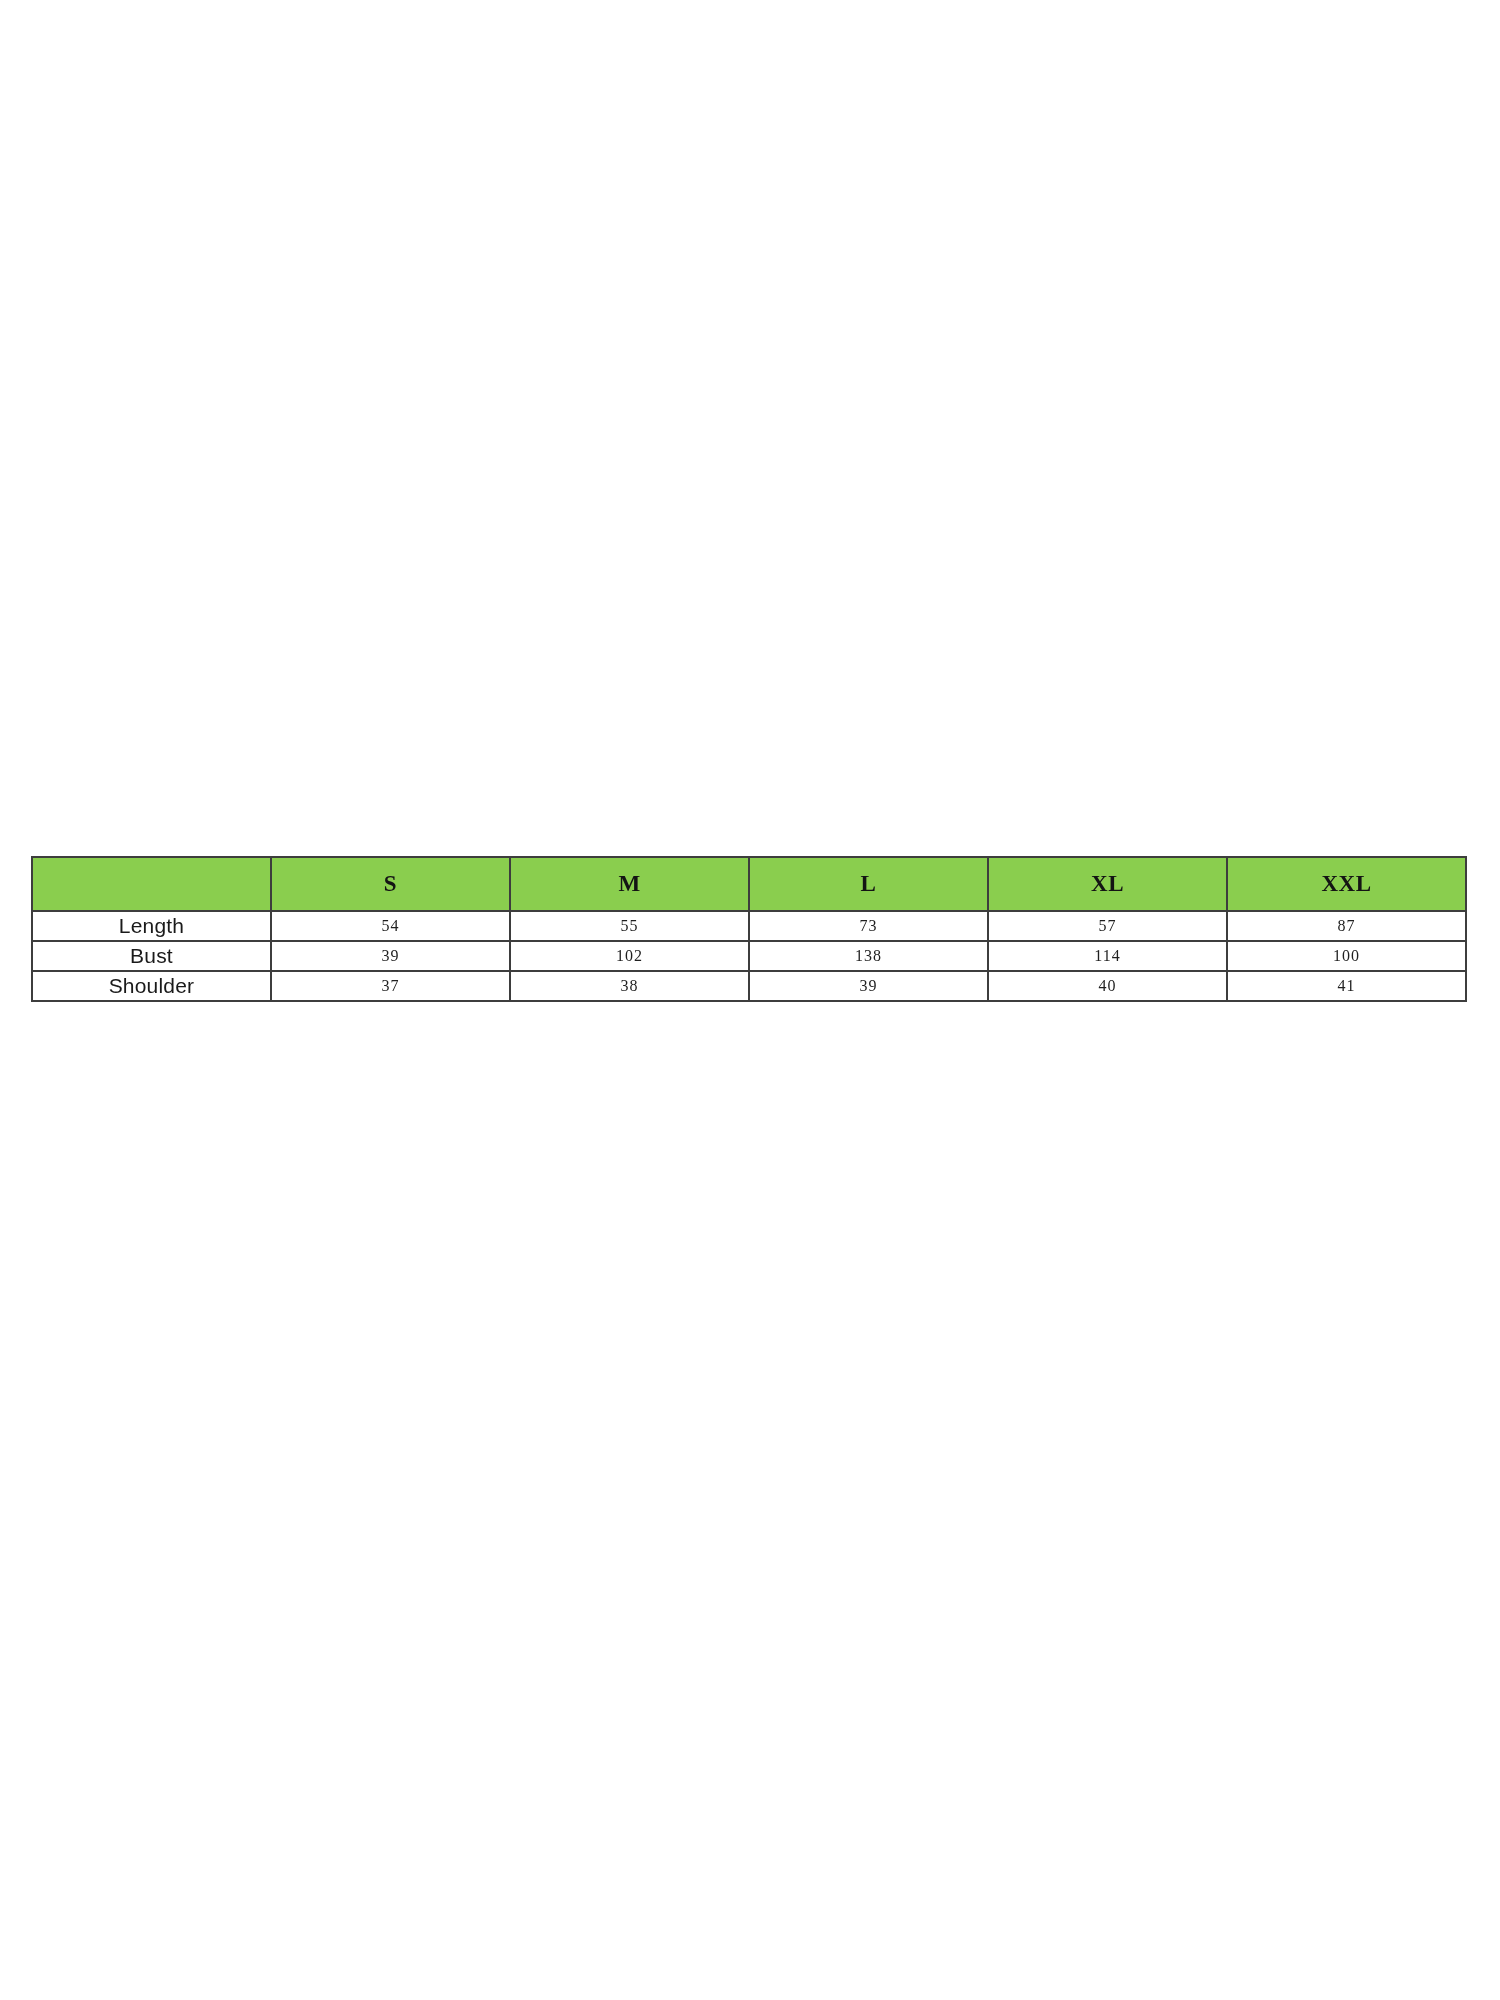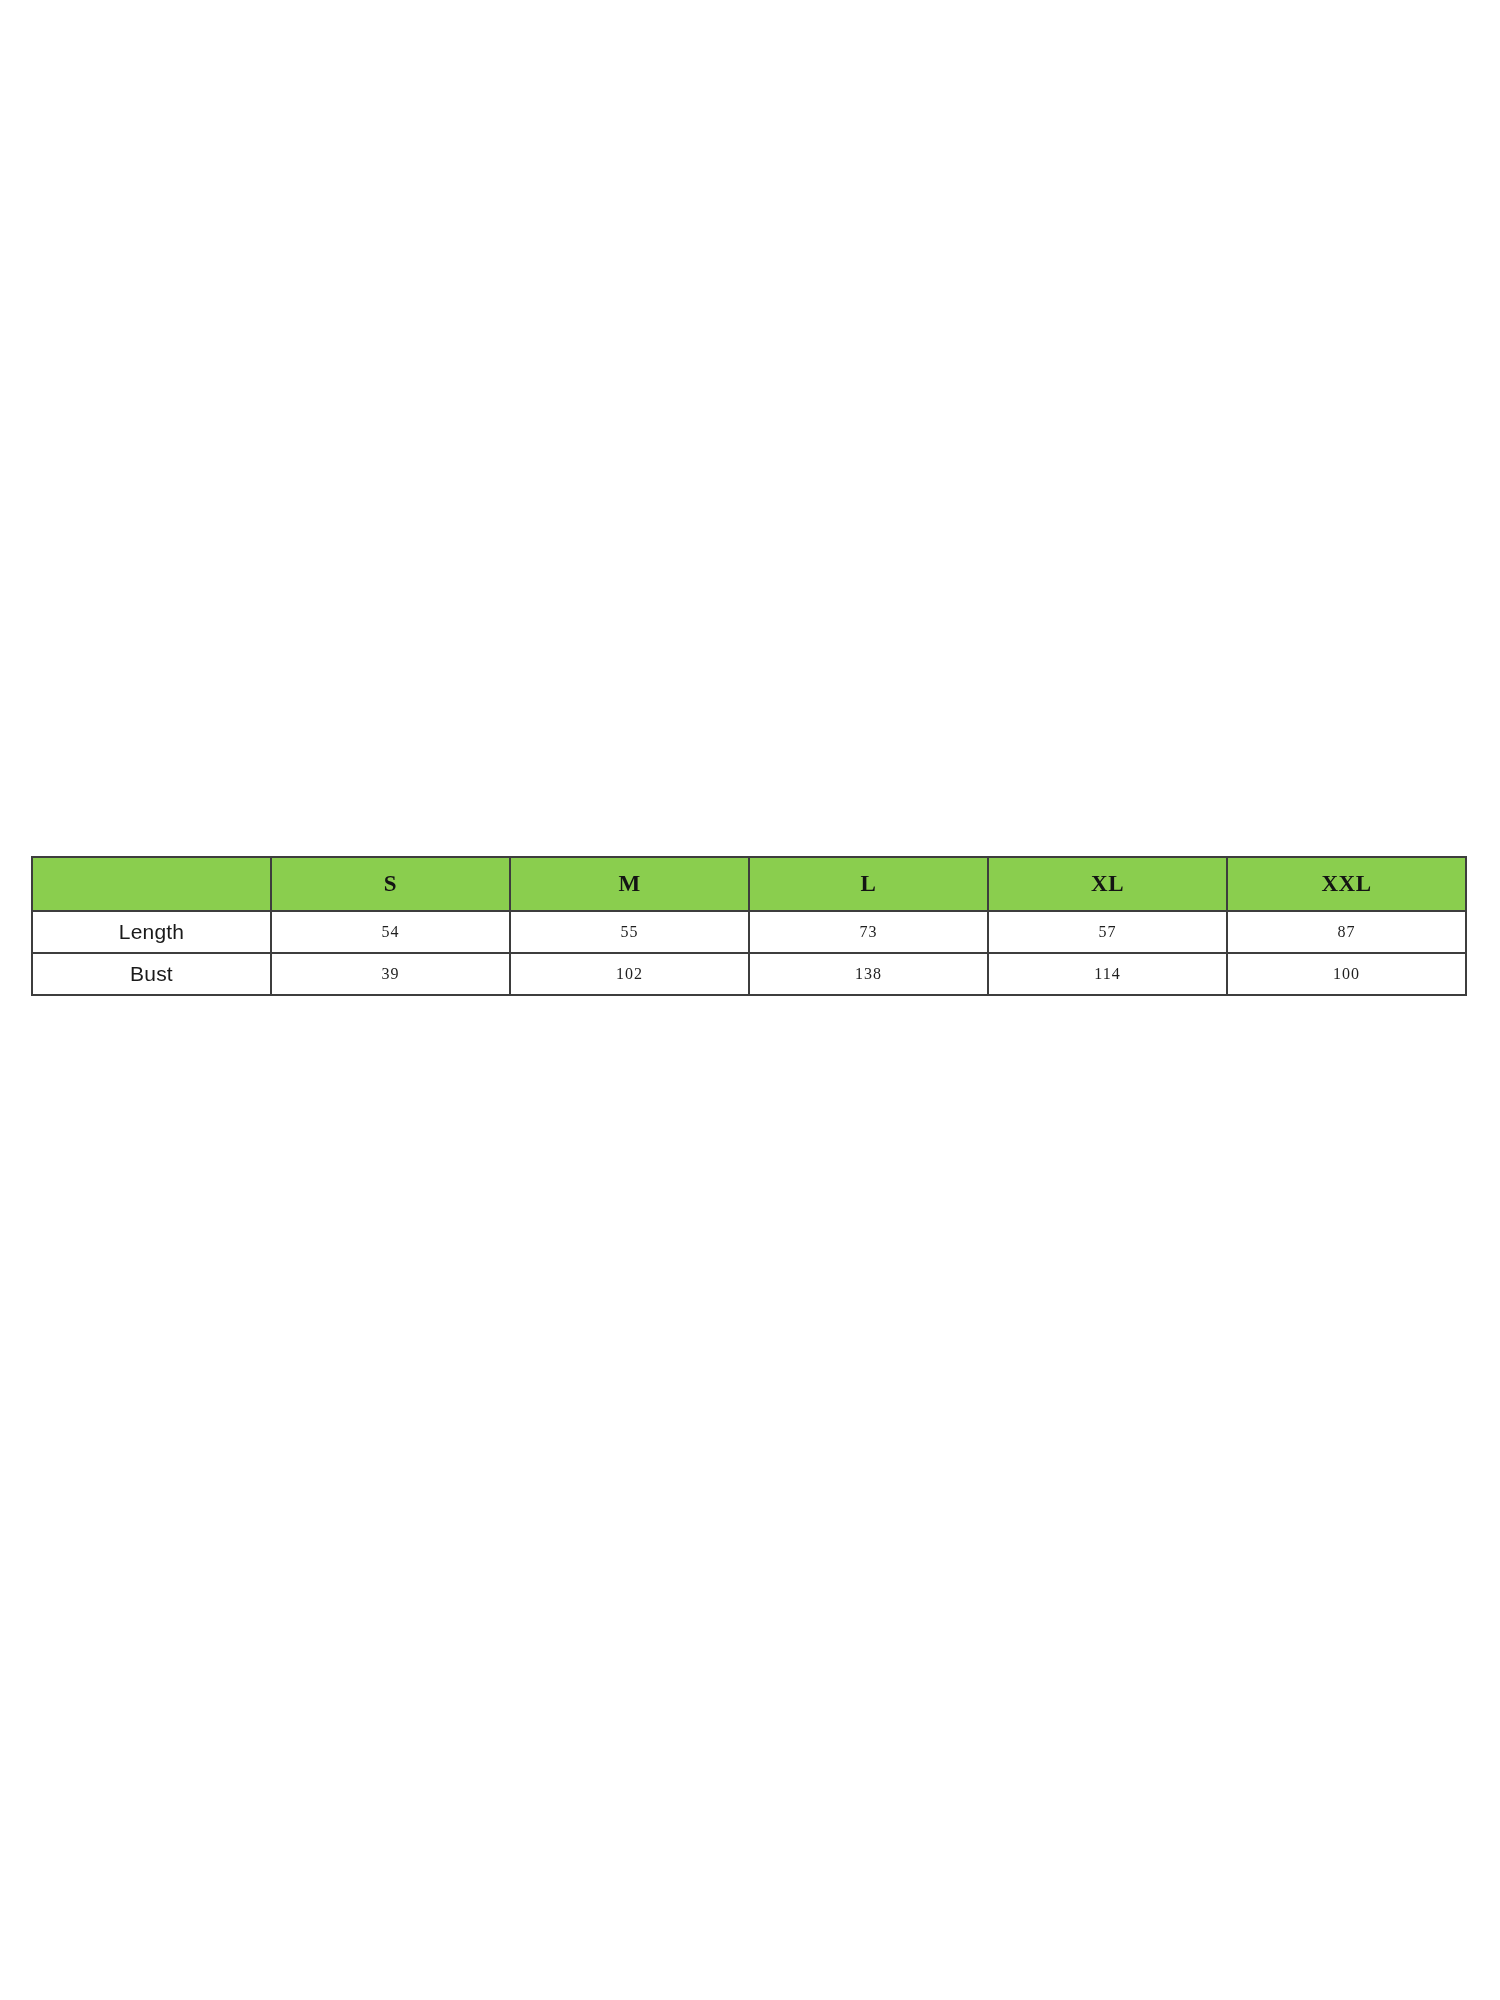--- a/index.html
+++ b/index.html
@@ -53,21 +53,21 @@
     letter-spacing: 0.5px;
     color: #141414;
   }
 
   table.size-chart thead th.corner-cell {
     background: #8ACE4E;
   }
 
   
   table.size-chart tbody tr {
-    height: 42px;
+    height: 30px;
   }
 
   table.size-chart tbody td.row-label {
     font-family: "Liberation Sans", "DejaVu Sans", sans-serif;
     font-weight: 400;
     font-size: 21px;
     color: #1a1a1a;
     letter-spacing: 0.2px;
   }
 
@@ -119,17 +119,25 @@
         <tr>
           <td class="row-label">Bust</td>
           <td class="measure">39</td>
           <td class="measure">102</td>
           <td class="measure">138</td>
           <td class="measure">114</td>
           <td class="measure">100</td>
         </tr>
 
 
+        <tr>
+          <td class="row-label">Shoulder</td>
+          <td class="measure">37</td>
+          <td class="measure">38</td>
+          <td class="measure">39</td>
+          <td class="measure">40</td>
+          <td class="measure">41</td>
+        </tr>
       </tbody>
     </table>
   </div>
 
 </div>
 
 </body></html>

